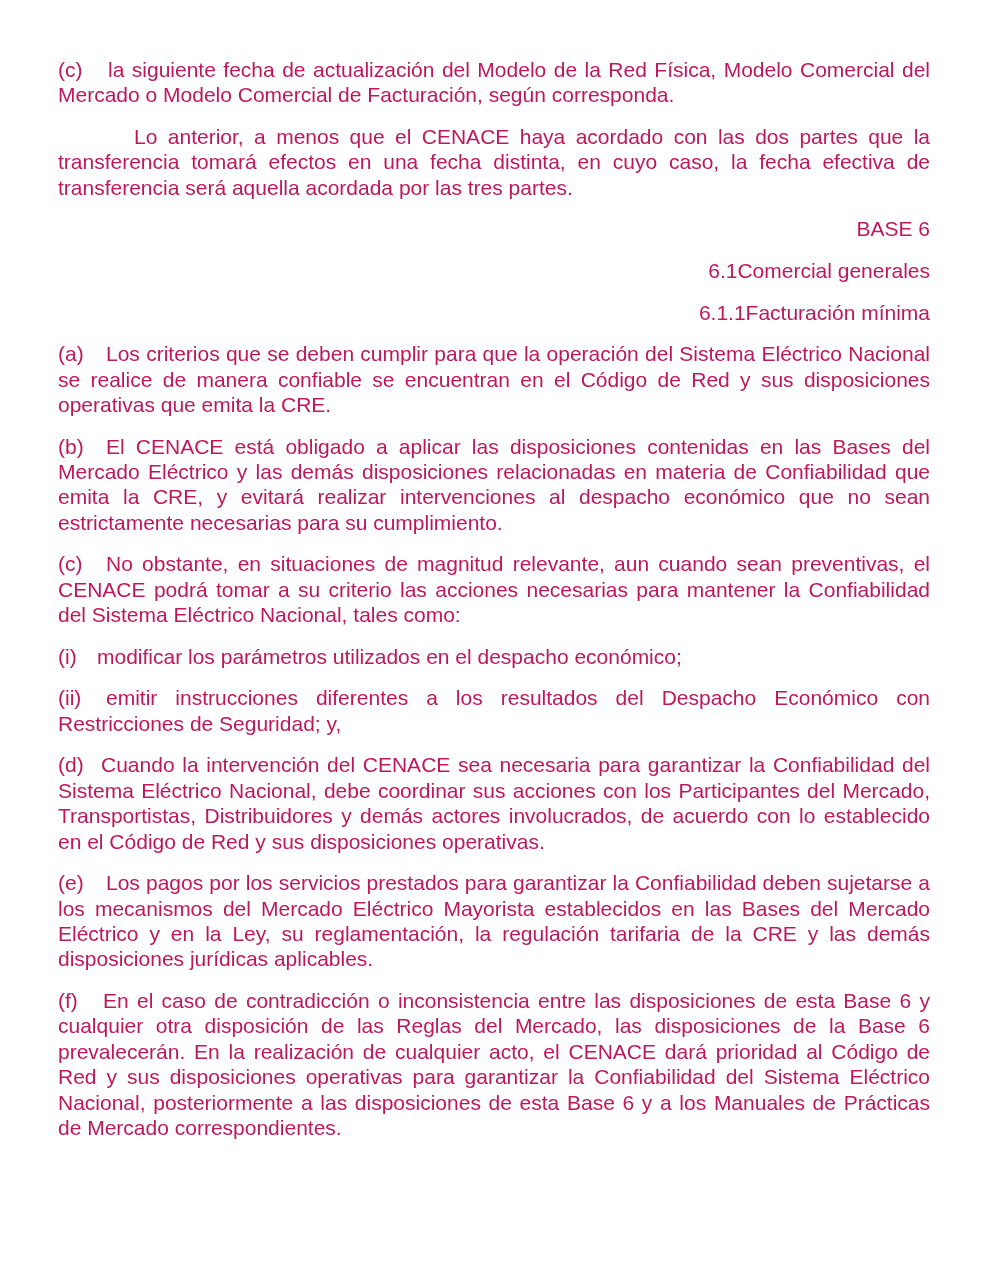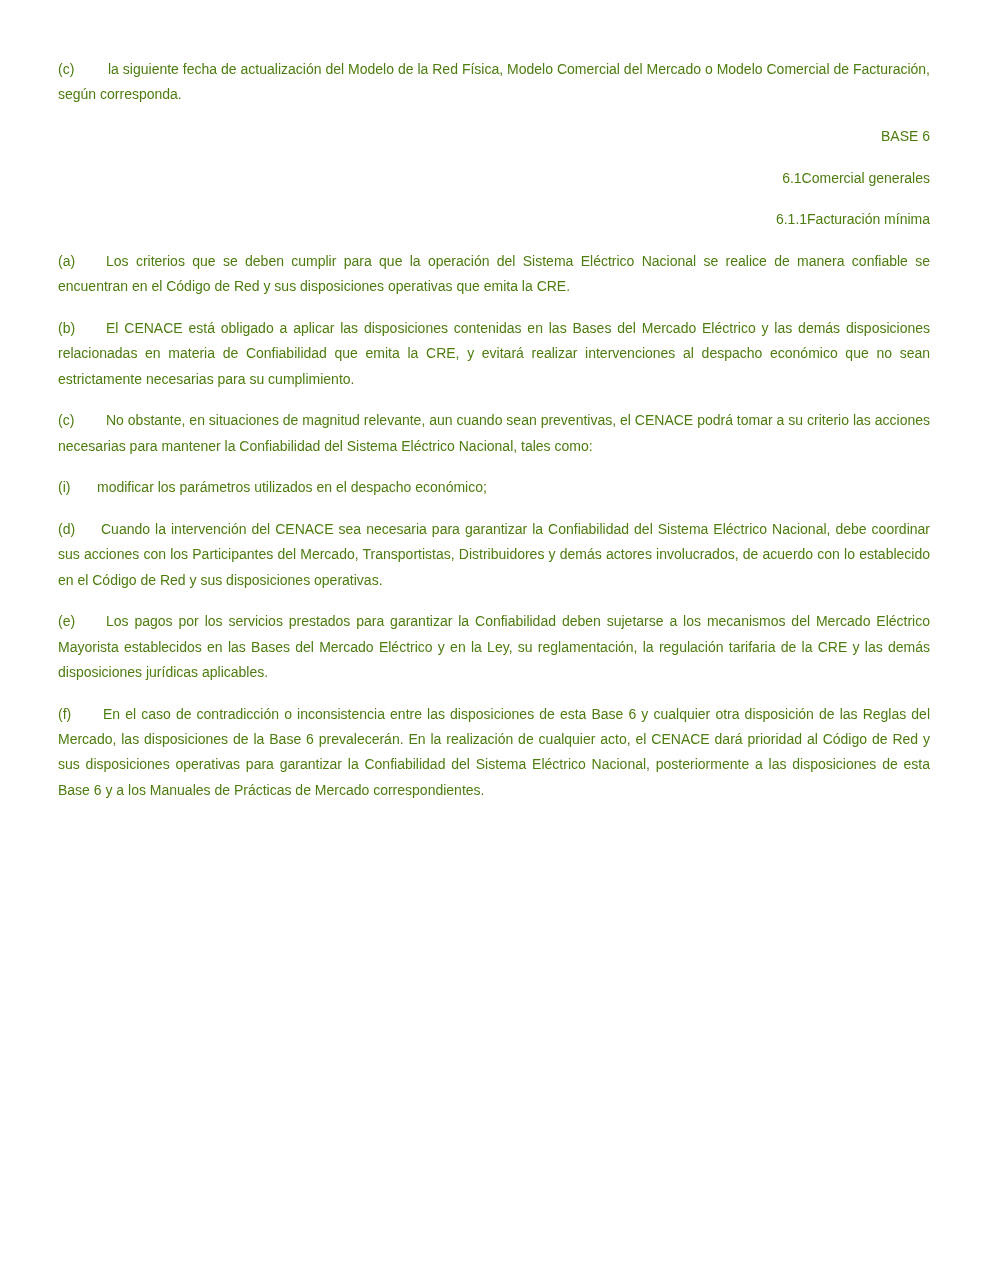--- a/index.html
+++ b/index.html
@@ -1,20 +1,20 @@
 <!DOCTYPE html>
 <html><head>
 <meta charset="utf-8">
 <style>
   html, body { margin: 0; padding: 0; background: #ffffff; }
   body { width: 990px; height: 1280px; position: relative; overflow: hidden; }
   .page {
     position: absolute; left: 58px; top: 57px; width: 872px;
     font-family: "Liberation Sans", sans-serif;
-    font-size: 14px; line-height: 25.4px; color: #4d7c0f;
+    font-size: 21px; line-height: 25.4px; color: #be185d;
   }
   .p { margin: 0 0 16.2px 0; text-align: justify; }
   .p.single { text-align: right; }
   .lbl { display: inline-block; }
   .lbl-a { width: 48px; }
   .lbl-c { width: 48px; }
   .lbl-d { width: 43px; }
   .lbl-i { width: 39px; }
   .lbl-ii { width: 48px; }
   .lbl-iii { width: 42px; }
@@ -25,20 +25,21 @@
 </style>
 </head>
 <body>
 
 <div class="page">
 
   <p class="p">
     <span class="lbl lbl-c0">(c)</span><span>la siguiente fecha de actualización del Modelo de la Red Física, Modelo Comercial del Mercado o Modelo Comercial de Facturación, según corresponda.</span>
   </p>
 
+  <p class="p indent">Lo anterior, a menos que el CENACE haya acordado con las dos partes que la transferencia tomará efectos en una fecha distinta, en cuyo caso, la fecha efectiva de transferencia será aquella acordada por las tres partes.</p>
 
   <p class="p single">BASE 6</p>
 
 
   <p class="p single">
     <span class="num">6.1</span><span>Comercial generales</span>
   </p>
 
   <p class="p single">
     <span class="num">6.1.1</span><span>Facturación mínima</span>
@@ -53,20 +54,23 @@
   </p>
 
   <p class="p">
     <span class="lbl lbl-c">(c)</span><span>No obstante, en situaciones de magnitud relevante, aun cuando sean preventivas, el CENACE podrá tomar a su criterio las acciones necesarias para mantener la Confiabilidad del Sistema Eléctrico Nacional, tales como:</span>
   </p>
 
   <p class="p">
     <span class="lbl lbl-i">(i)</span><span>modificar los parámetros utilizados en el despacho económico;</span>
   </p>
 
+  <p class="p">
+    <span class="lbl lbl-ii">(ii)</span><span>emitir instrucciones diferentes a los resultados del Despacho Económico con Restricciones de Seguridad; y,</span>
+  </p>
 
 
   <p class="p">
     <span class="lbl lbl-d">(d)</span><span>Cuando la intervención del CENACE sea necesaria para garantizar la Confiabilidad del Sistema Eléctrico Nacional, debe coordinar sus acciones con los Participantes del Mercado, Transportistas, Distribuidores y demás actores involucrados, de acuerdo con lo establecido en el Código de Red y sus disposiciones operativas.</span>
   </p>
 
   <p class="p">
     <span class="lbl lbl-a">(e)</span><span>Los pagos por los servicios prestados para garantizar la Confiabilidad deben sujetarse a los mecanismos del Mercado Eléctrico Mayorista establecidos en las Bases del Mercado Eléctrico y en la Ley, su reglamentación, la regulación tarifaria de la CRE y las demás disposiciones jurídicas aplicables.</span>
   </p>
 

